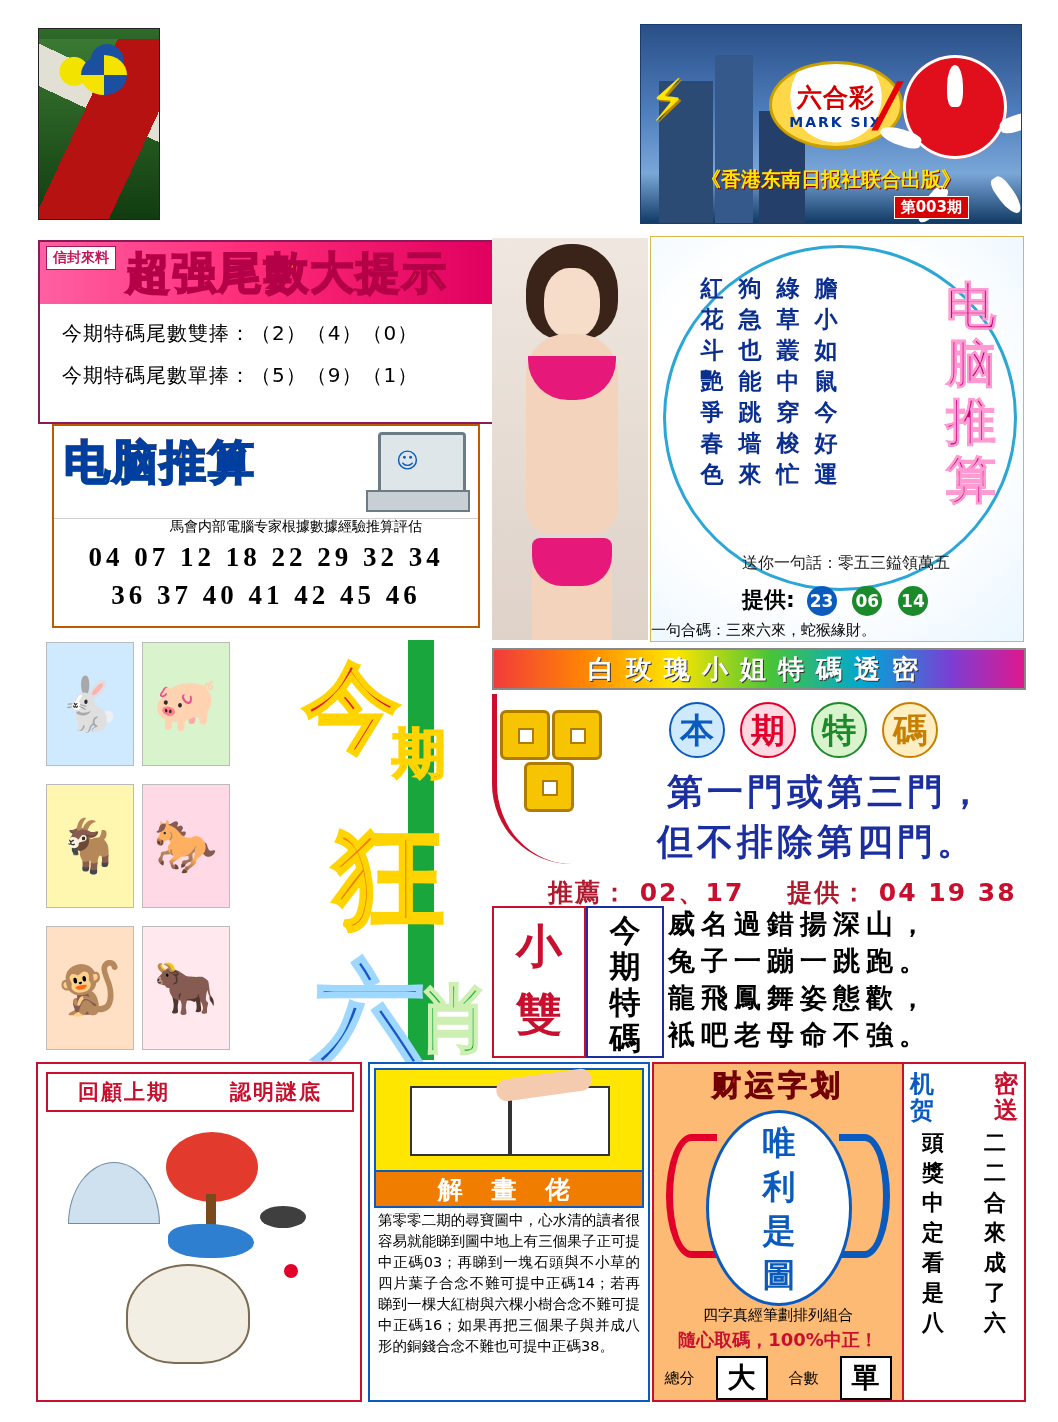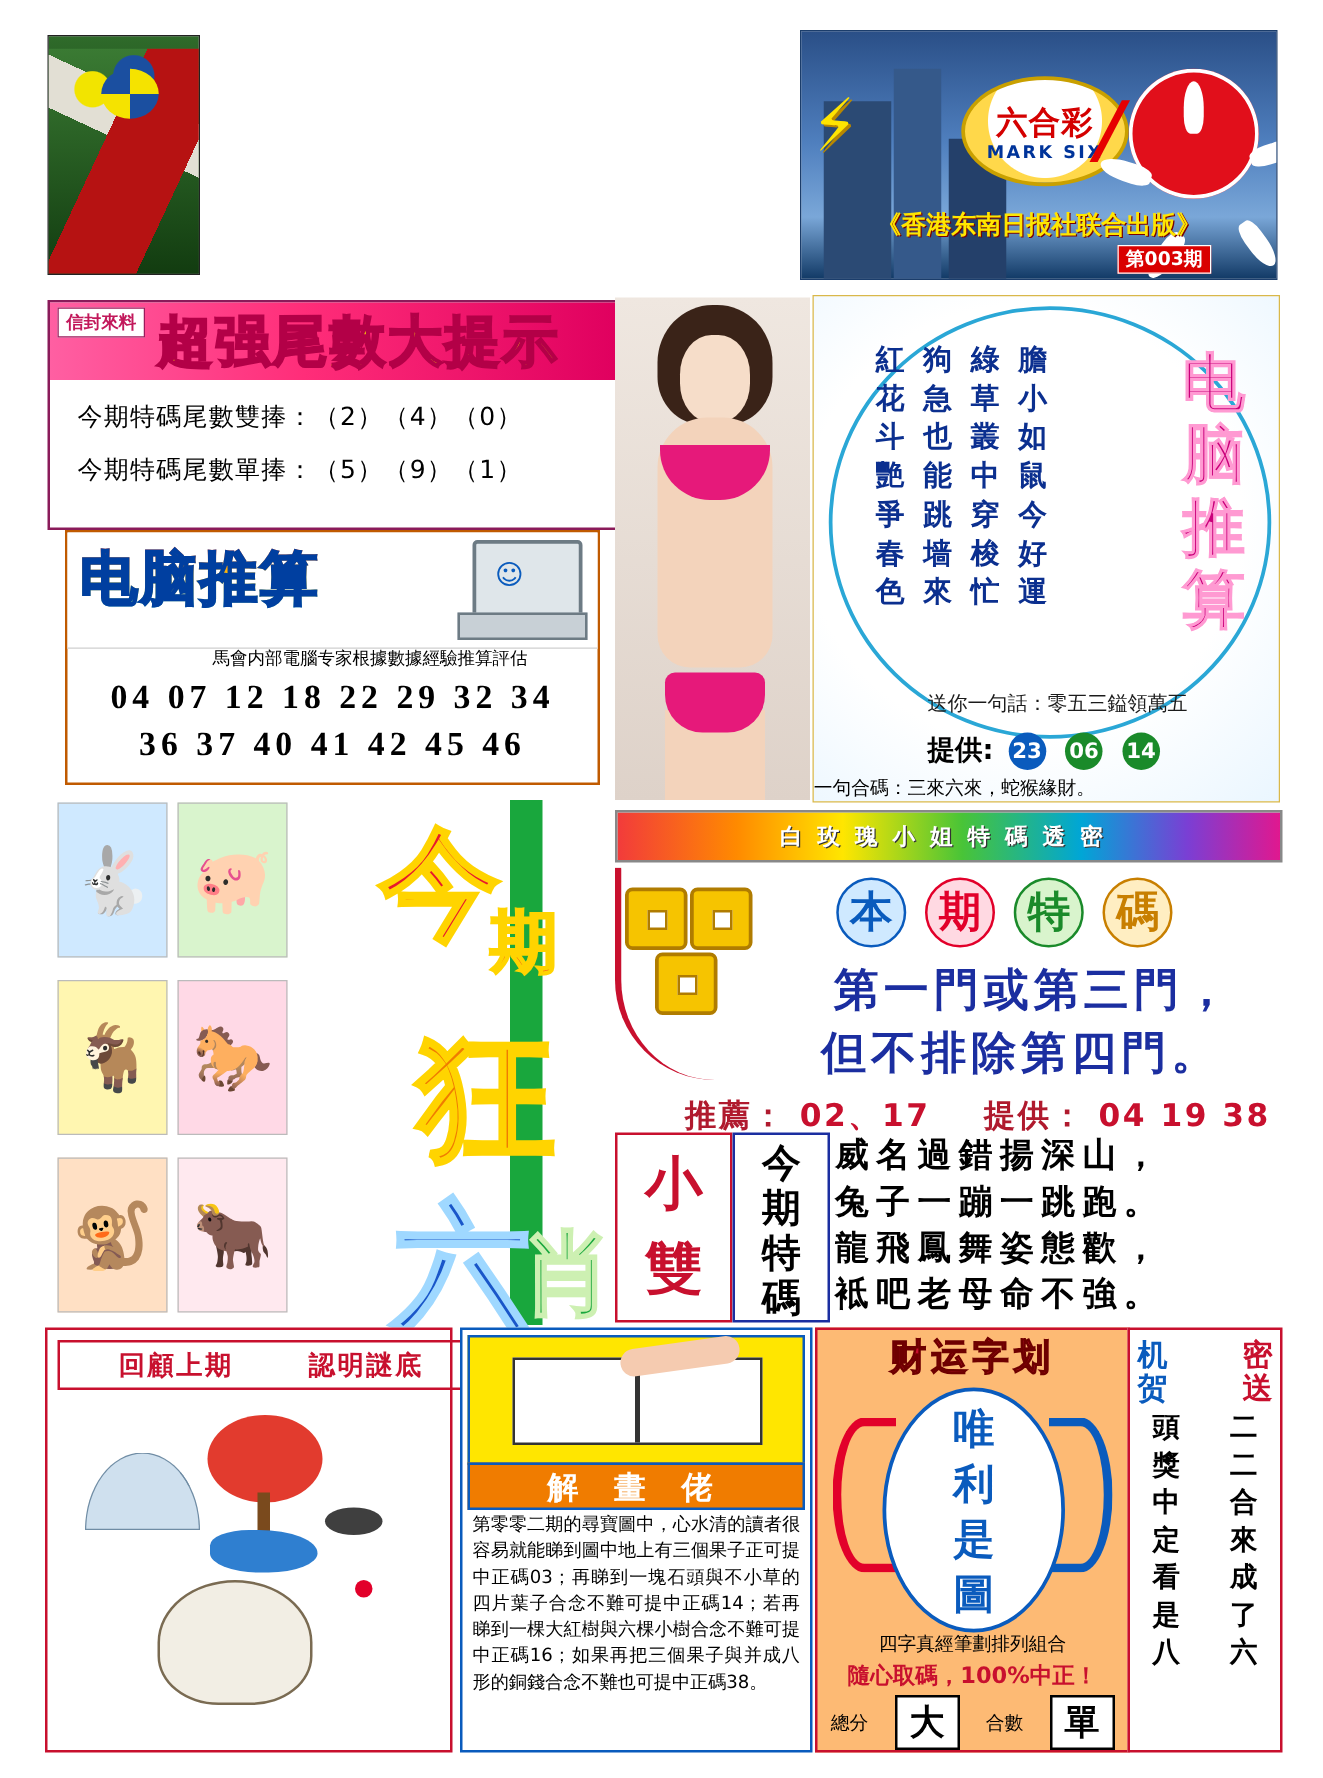--- a/index.html
+++ b/index.html
@@ -89,42 +89,42 @@
   #poem .title{position:absolute;right:24px;top:40px;font-size:50px;color:#c9007a;font-weight:bold;line-height:58px;text-align:center;width:56px;
       -webkit-text-stroke:1px #ff9ad2;}
   #poem .sub1{position:absolute;left:30px;top:316px;width:330px;text-align:center;font-size:16px;color:#1b1b1b;}
   #poem .sub2{position:absolute;left:0;top:348px;width:100%;text-align:center;font-size:22px;color:#000;font-weight:bold;}
   .ball{display:inline-block;width:30px;height:30px;border-radius:50%;color:#fff;font-size:17px;line-height:30px;text-align:center;vertical-align:middle;margin:0 4px;font-weight:bold;}
   #poem .sub3{position:absolute;left:0;top:384px;width:100%;text-align:left;font-size:15px;color:#000;}
   
   #rose-banner{left:492px;top:648px;width:530px;height:38px;border:2px solid #888;
      background:linear-gradient(90deg,#f23b3b,#ff8a00 18%,#ffe600 34%,#49c437 52%,#00a6d6 70%,#7a3fd4 86%,#e0188f);}
   #rose-banner .txt{position:absolute;left:0;top:0;width:100%;height:100%;display:flex;align-items:center;justify-content:center;
-     font-size:18px;font-weight:bold;color:#fff;letter-spacing:12px;text-shadow:1px 1px 0 #333;}
+     font-size:26px;font-weight:bold;color:#fff;letter-spacing:12px;text-shadow:1px 1px 0 #333;}
   
   #benqi{left:492px;top:694px;width:530px;height:360px;}
   #benqi .coins{position:absolute;left:6px;top:10px;width:120px;height:120px;}
   .coin{position:absolute;width:44px;height:44px;border-radius:6px;background:#f6c400;border:3px solid #b07c00;}
   .coin:after{content:"";position:absolute;left:15px;top:15px;width:12px;height:12px;background:#fff;border:2px solid #b07c00;}
   #benqi .ribbon{position:absolute;left:0;top:0;width:170px;height:170px;border-left:5px solid #c8102e;border-radius:0 0 0 80px;}
   .circ-char{display:inline-block;width:52px;height:52px;line-height:52px;text-align:center;border-radius:50%;font-size:34px;font-weight:bold;margin:0 5px;}
   #benqi .row-title{position:absolute;left:172px;top:8px;}
   #benqi .big1{position:absolute;left:140px;top:74px;width:390px;text-align:center;font-size:36px;font-weight:bold;color:#1b2ea0;letter-spacing:4px;}
   #benqi .big2{position:absolute;left:120px;top:124px;width:410px;text-align:center;font-size:36px;font-weight:bold;color:#1b2ea0;letter-spacing:4px;}
   #benqi .rec{position:absolute;left:56px;top:182px;width:474px;font-size:25px;font-weight:bold;color:#c8102e;letter-spacing:2px;}
   #benqi .rec .lab{color:#b01a2e;}
   #xiao-box{position:absolute;left:0;top:212px;width:90px;height:148px;border:2px solid #c8102e;background:#fff;}
   #xiao-box .c{position:absolute;left:0;width:100%;text-align:center;font-size:46px;font-weight:bold;color:#c8102e;}
   #teshu-box{position:absolute;left:94px;top:212px;width:74px;height:148px;border:2px solid #1b2ea0;background:#fff;}
   #teshu-box .c{position:absolute;left:0;width:100%;text-align:center;font-size:31px;font-weight:bold;color:#000;}
   #verse{position:absolute;left:176px;top:212px;width:354px;height:148px;}
   .verse-line{position:absolute;left:0;width:100%;font-size:27px;font-weight:bold;color:#000;letter-spacing:6px;white-space:nowrap;}
   
   #recall{left:36px;top:1062px;width:322px;height:336px;border:2px solid #c8102e;background:#fff;}
-  #recall .hd{position:absolute;left:8px;top:8px;width:304px;height:36px;border:2px solid #c8102e;display:flex;align-items:center;justify-content:space-around;padding-left:17px;}
+  #recall .hd{position:absolute;left:8px;top:8px;width:304px;height:36px;border:2px solid #c8102e;display:flex;align-items:center;justify-content:space-around;}
   #recall .hd span{font-size:21px;font-weight:bold;color:#c8102e;letter-spacing:2px;}
   #recall .pic{position:absolute;left:10px;top:50px;width:300px;height:276px;background:#fff;overflow:hidden;}
   #recall .hill{position:absolute;left:20px;top:48px;width:90px;height:60px;background:#cfe0ee;border-radius:50% 50% 0 0/100% 100% 0 0;border:1px solid #6f8ca4;}
   #recall .tree{position:absolute;left:118px;top:18px;width:92px;height:70px;background:#e23b2e;border-radius:50%;}
   #recall .trunk{position:absolute;left:158px;top:80px;width:10px;height:60px;background:#7a4a1d;}
   #recall .rabbit{position:absolute;left:78px;top:150px;width:120px;height:96px;background:#f2eee4;border-radius:56% 56% 44% 44%;border:2px solid #7a6b52;}
   #recall .bird{position:absolute;left:120px;top:110px;width:86px;height:34px;background:#2f7fd0;border-radius:40% 60% 50% 50%;}
   #recall .bird2{position:absolute;left:212px;top:92px;width:46px;height:22px;background:#3f3f3f;border-radius:50%;}
   #recall .cherry{position:absolute;left:236px;top:150px;width:14px;height:14px;background:#e2002a;border-radius:50%;}
   #jie{left:368px;top:1062px;width:278px;height:336px;border:2px solid #0a5bbd;background:#fff;}

